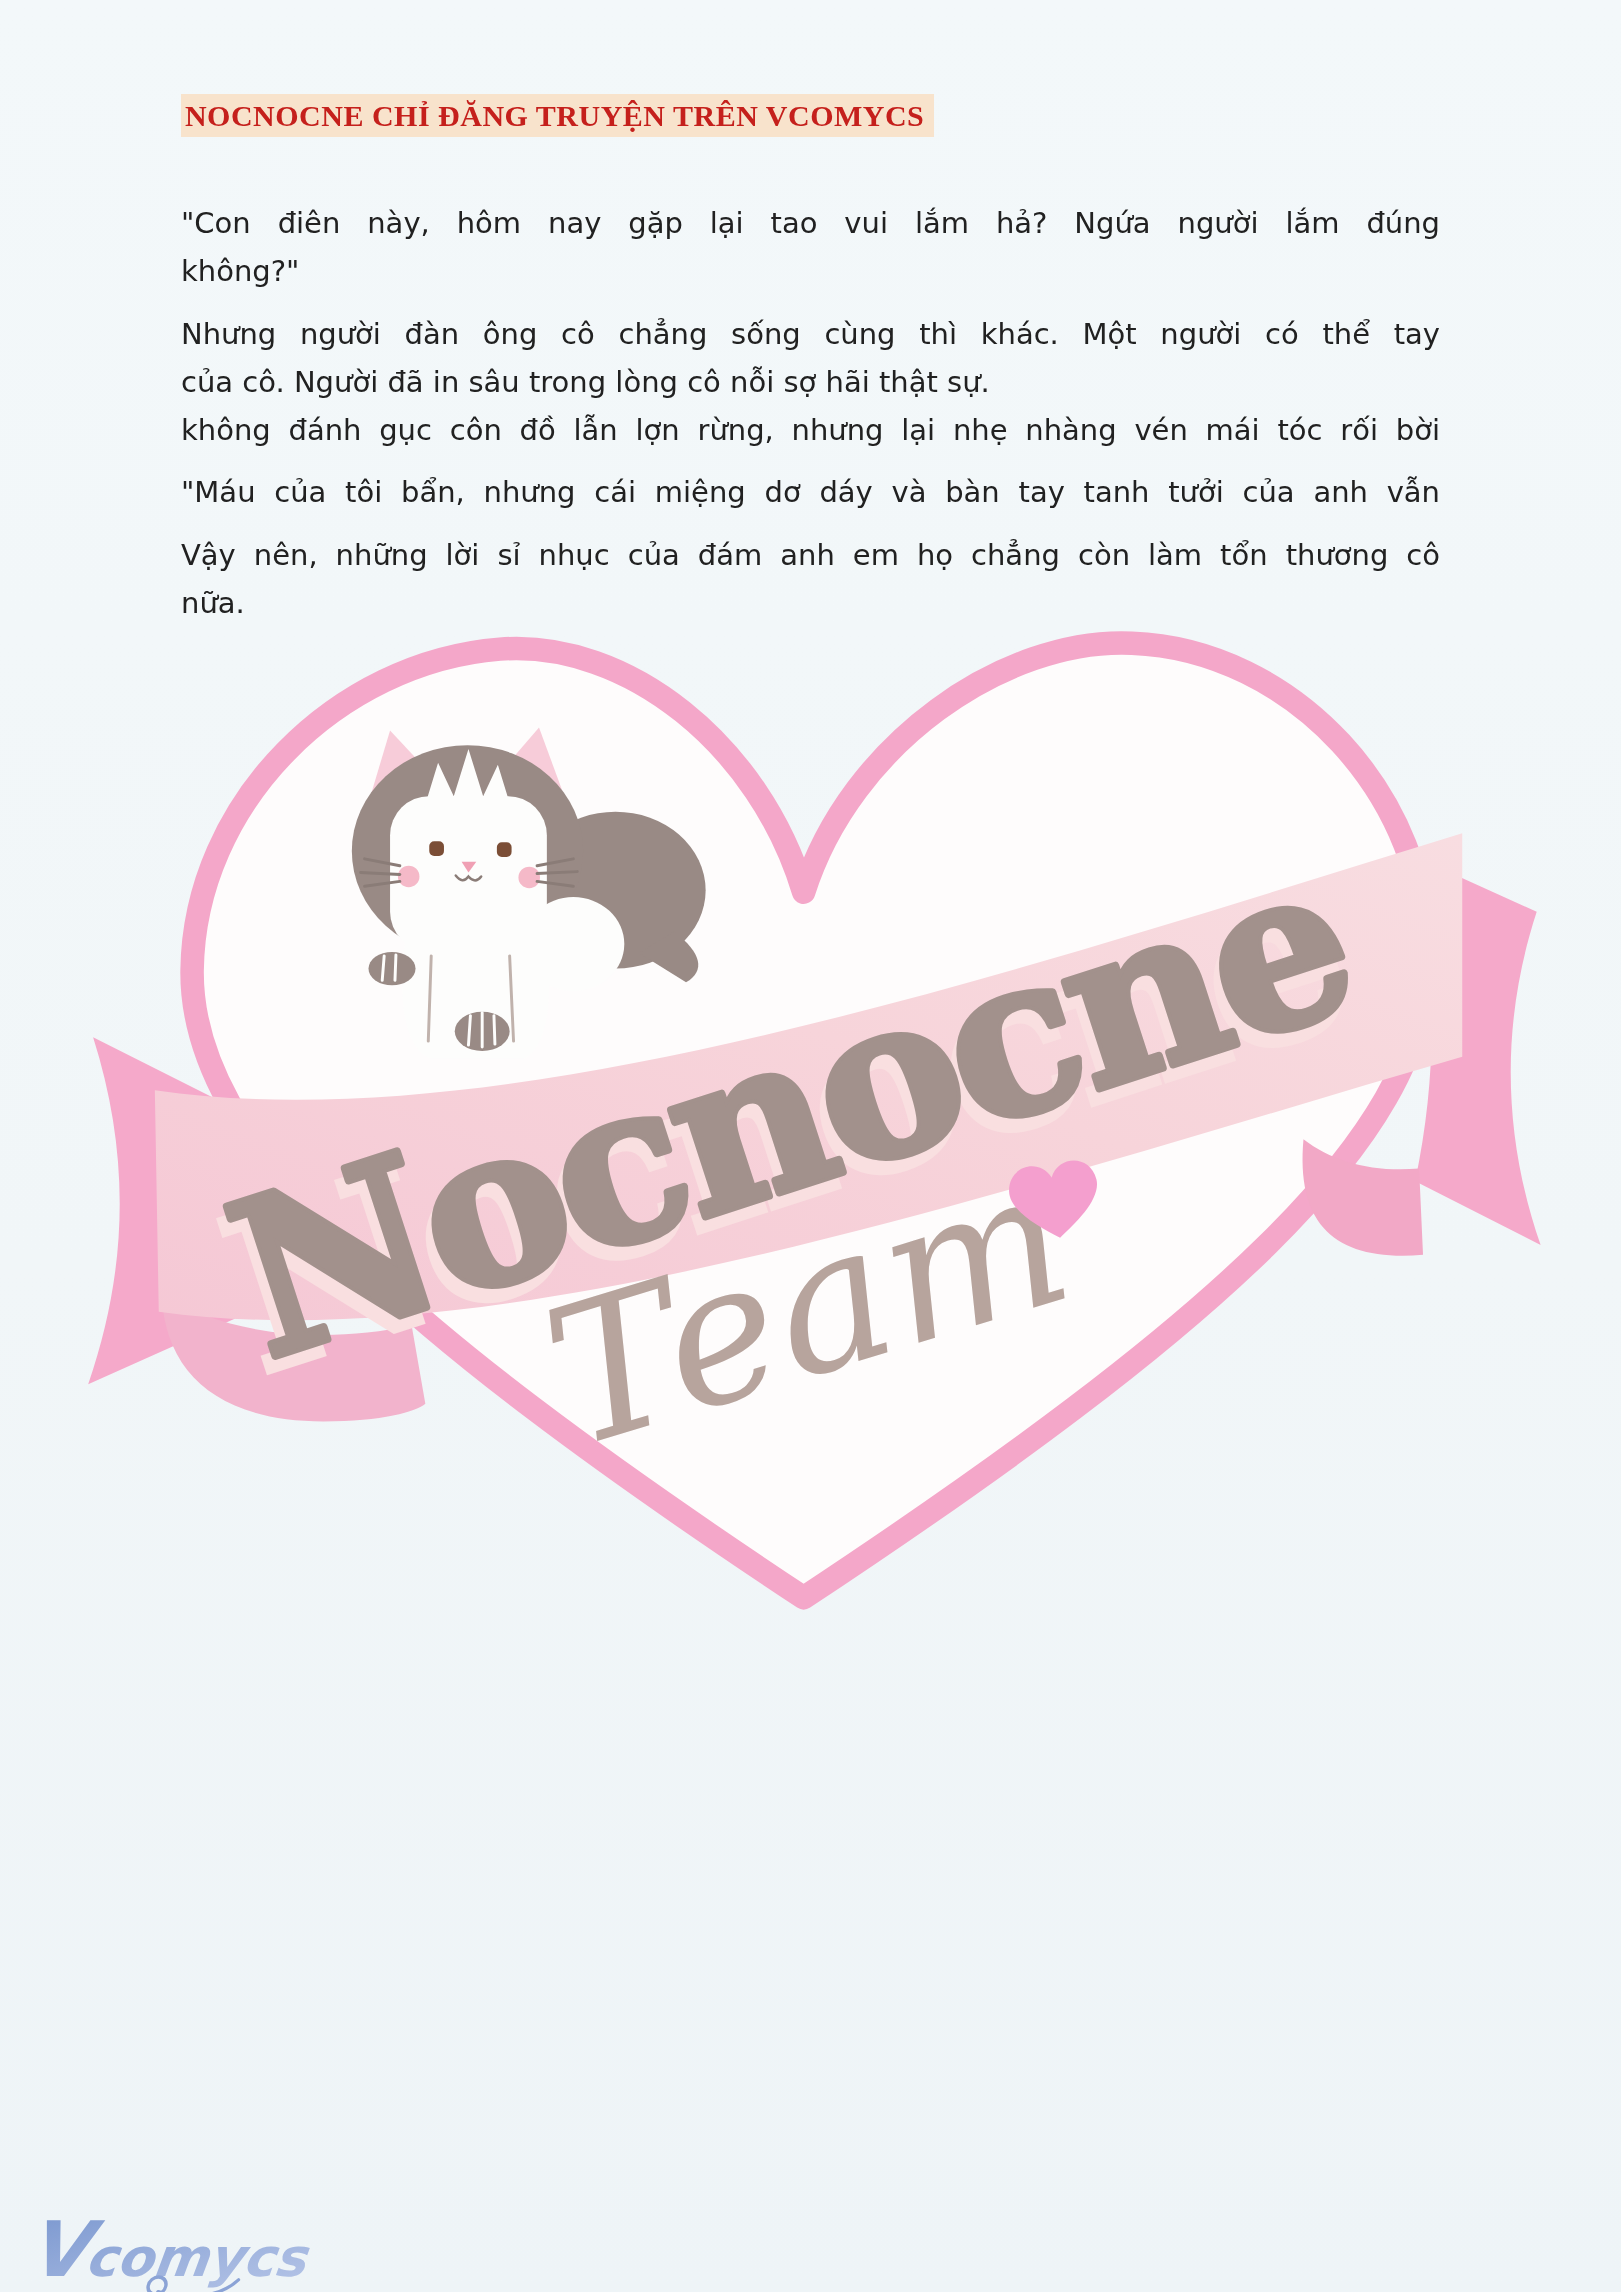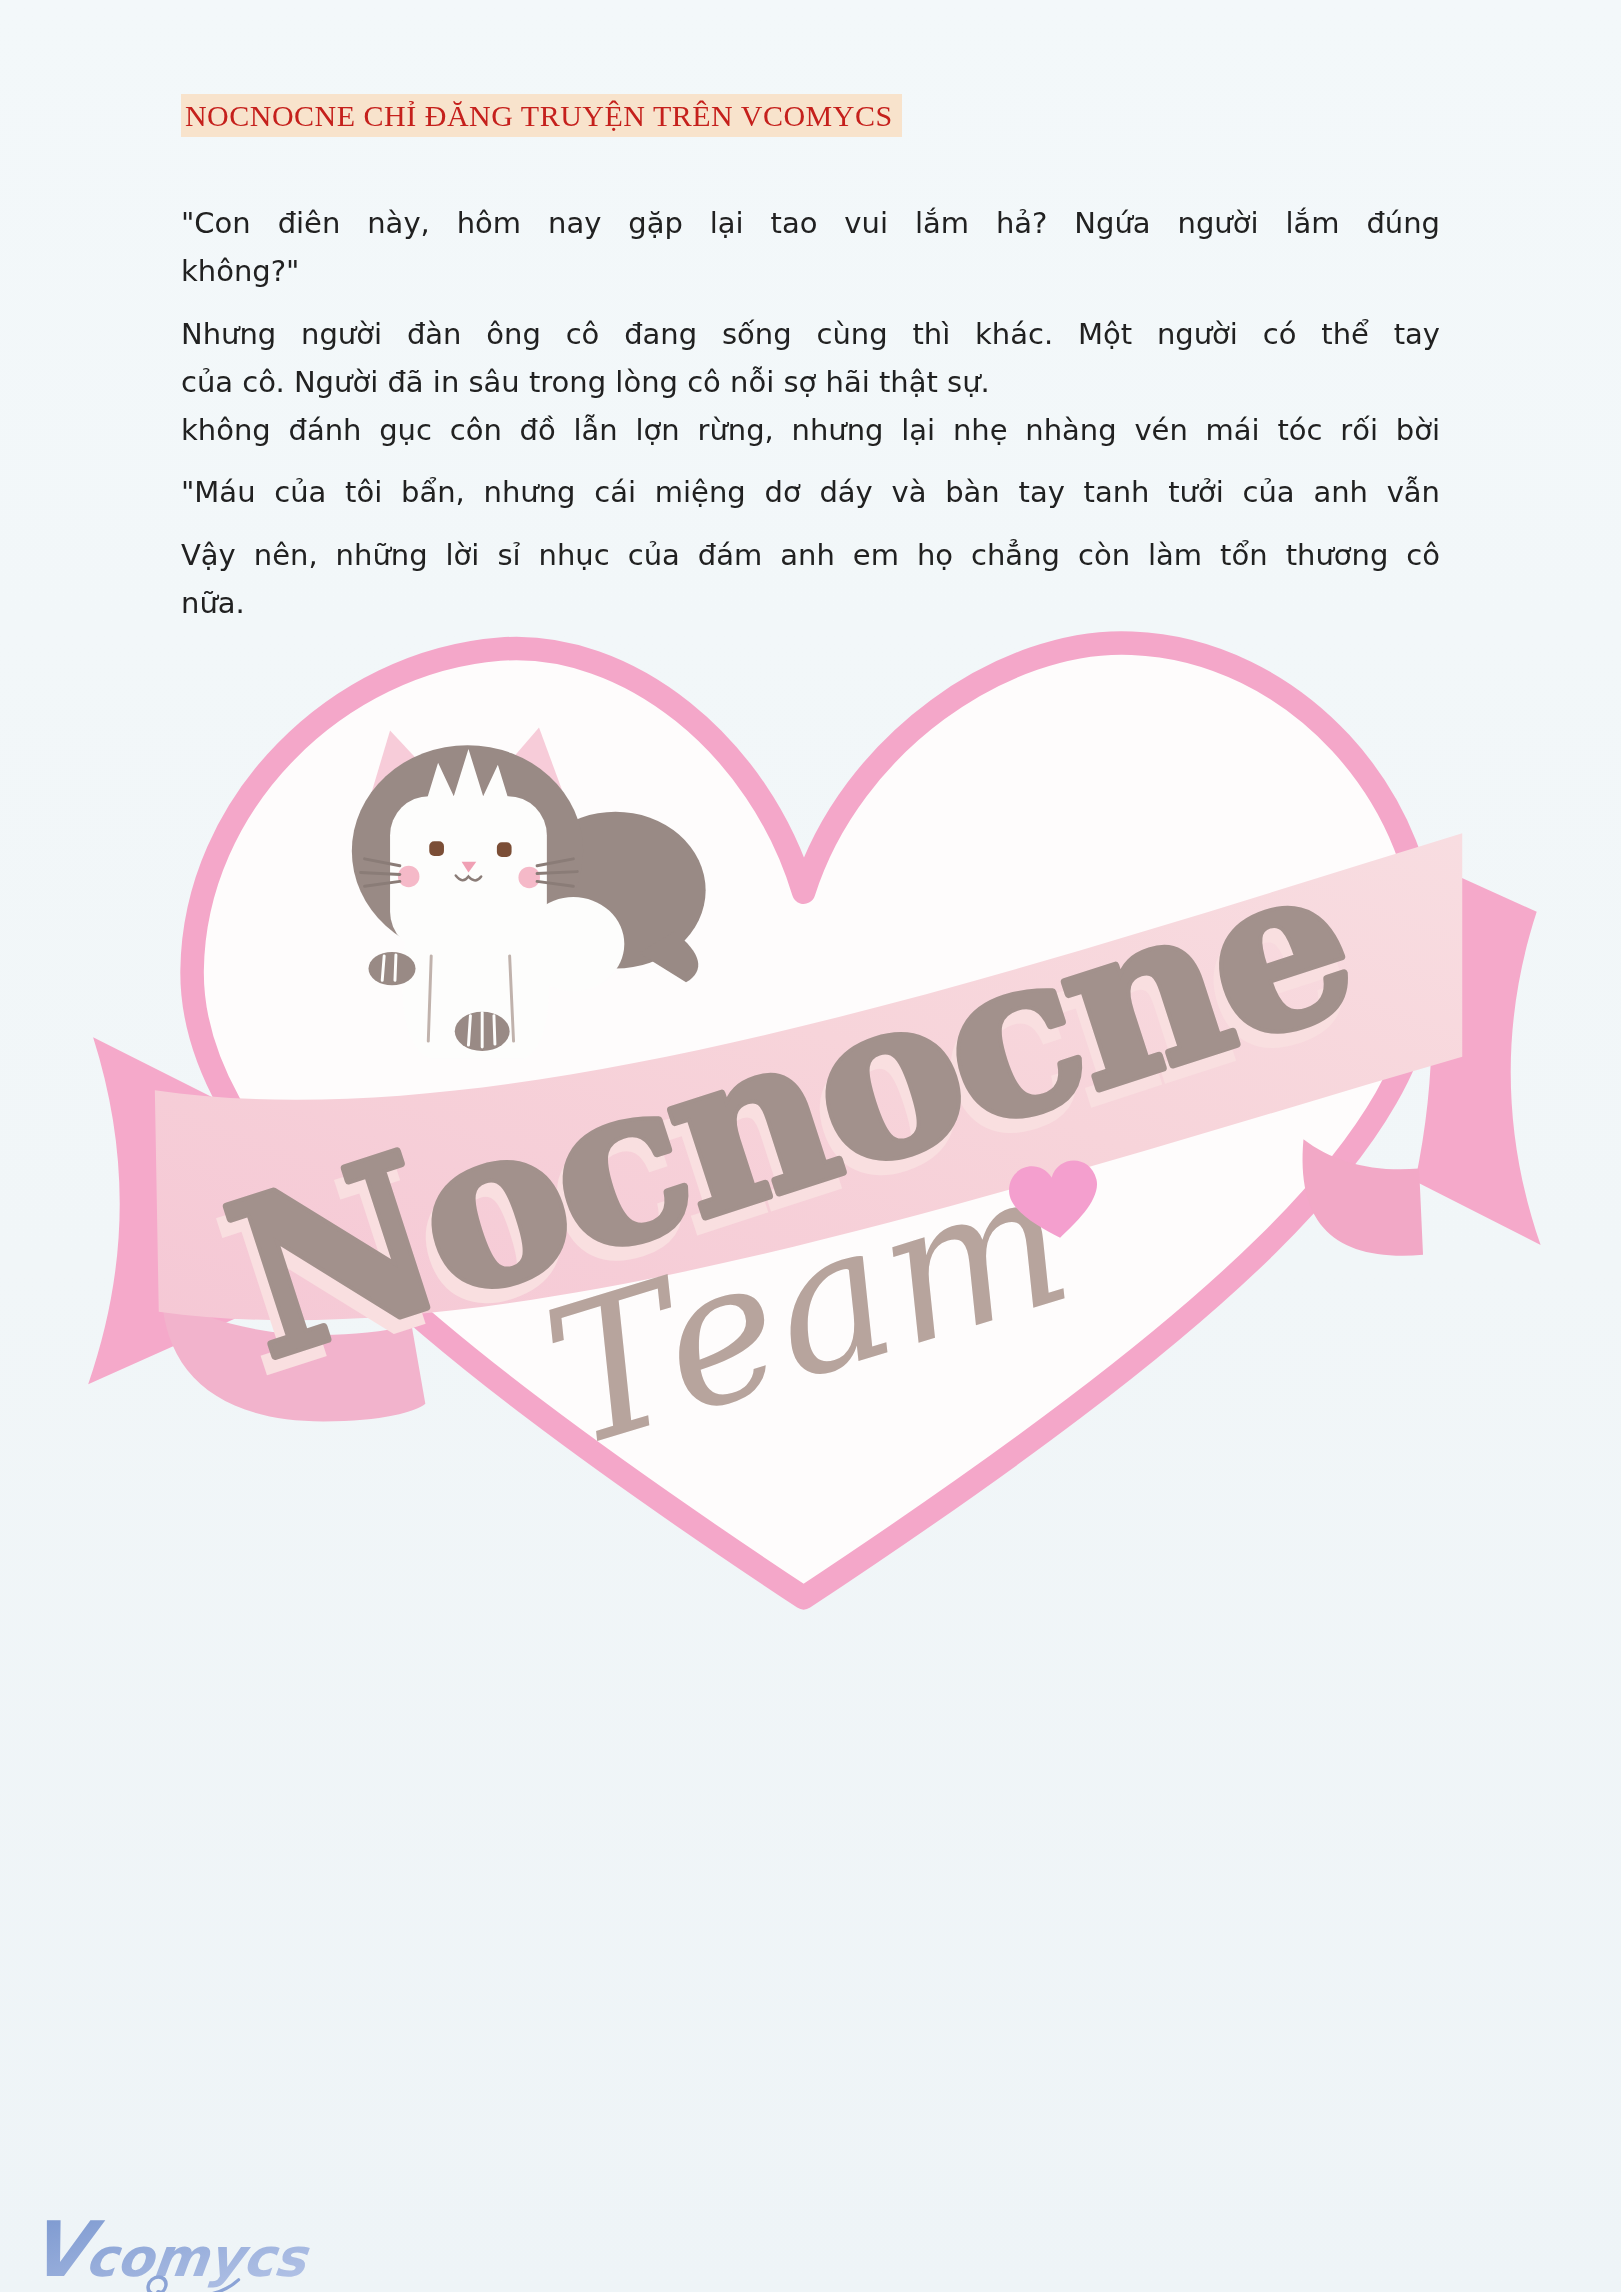--- a/index.html
+++ b/index.html
@@ -13,21 +13,21 @@
   .logo-svg{
     position:absolute;left:0;top:0;width:1621px;height:2293px;z-index:1;
     pointer-events:none;
   }
   .header-notice{
     position:absolute;left:181px;top:94px;z-index:2;
     display:inline-block;
     background:#f8e3cc;
     color:#c5201c;
     font-family:"Liberation Serif","DejaVu Serif",serif;
-    font-weight:normal;
+    font-weight:bold;
     font-size:30px;
     line-height:41px;
     padding:1px 9.8px 1px 3.9px;
     letter-spacing:0.5px;
     white-space:nowrap;
   }
   .article{
     position:absolute;left:181px;top:199px;width:1259px;z-index:2;
     color:#212121;
     font-size:29px;
@@ -129,21 +129,21 @@
   </div>
 
   <div class="article">
       <div class="para">
         <div class="pline">"Con điên này, hôm nay gặp lại tao vui lắm hả? Ngứa người lắm đúng</div>
         <div class="pline last">không?"</div>
       </div>
       <div class="para">
       </div>
       <div class="para">
-        <div class="pline">Nhưng người đàn ông cô đang sống cùng thì khác. Một người có thể tay</div>
+        <div class="pline">Nhưng người đàn ông cô chẳng sống cùng thì khác. Một người có thể tay</div>
         <div class="pline last">của cô. Người đã in sâu trong lòng cô nỗi sợ hãi thật sự.</div>
         <div class="pline">không đánh gục côn đồ lẫn lợn rừng, nhưng lại nhẹ nhàng vén mái tóc rối bời</div>
       </div>
       <div class="para">
         <div class="pline">"Máu của tôi bẩn, nhưng cái miệng dơ dáy và bàn tay tanh tưởi của anh vẫn</div>
       </div>
       <div class="para">
         <div class="pline">Vậy nên, những lời sỉ nhục của đám anh em họ chẳng còn làm tổn thương cô</div>
         <div class="pline last">nữa.</div>
       </div>

